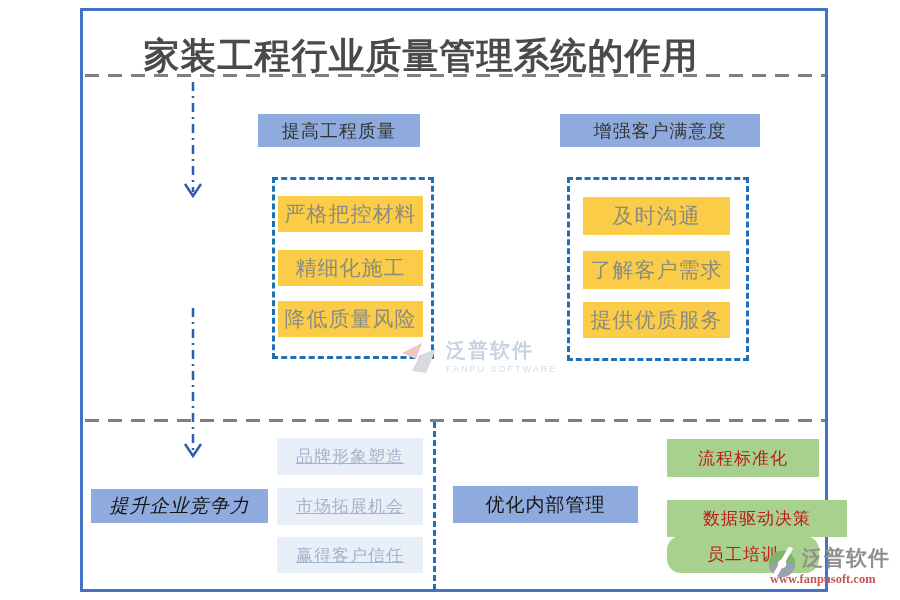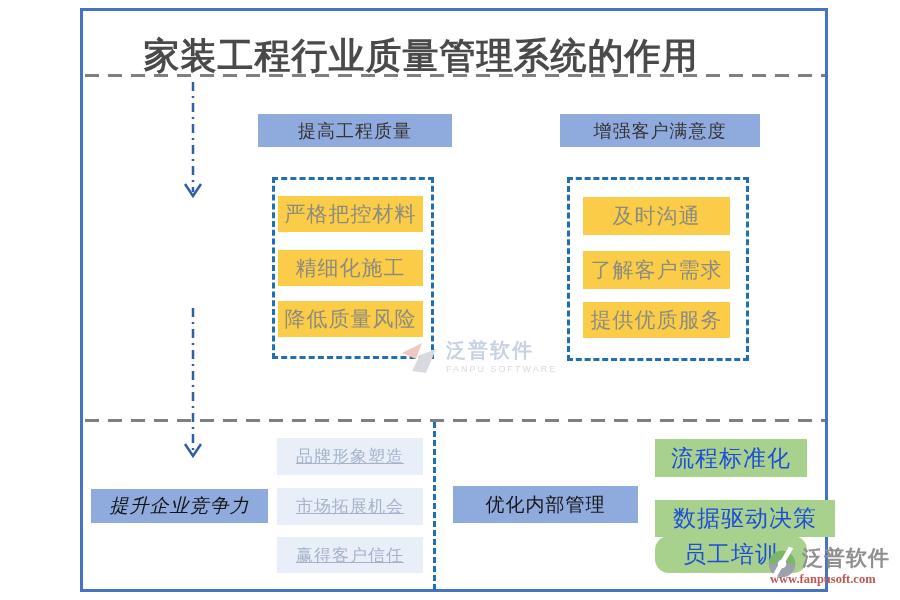--- a/index.html
+++ b/index.html
@@ -38,23 +38,23 @@
     position:absolute;background:#FBCC47;color:#8B8B80;
     display:flex;align-items:center;justify-content:center;
     font-size:21px;letter-spacing:1px;
   }
   .item-light{
     position:absolute;background:#E9EFF8;color:#A6B3C9;
     display:flex;align-items:center;justify-content:center;
     font-size:17px;letter-spacing:1px;text-decoration:underline;
   }
   .item-green{
-    position:absolute;background:#A9D18E;color:#1d4ed8;
+    position:absolute;background:#A9D18E;color:#b91c1c;
     display:flex;align-items:center;justify-content:center;
-    font-size:23px;letter-spacing:1px;
+    font-size:17px;letter-spacing:1px;margin-left:12px;
   }
   .vdash{
     position:absolute;left:433px;top:422px;height:168px;width:0;
     border-left:3px dashed #1F6FB5;
   }
   
   .watermark{position:absolute;left:398px;top:337px;display:flex;align-items:flex-start;}
   .wm-text{margin-left:4px;}
   .wm-name{font-size:20px;color:#C8D2E2;letter-spacing:2px;font-weight:600;}
   .wm-sub{font-size:9px;color:#D5DBE6;letter-spacing:2px;font-family:"Liberation Sans","DejaVu Sans",sans-serif;}
@@ -83,21 +83,21 @@
 <svg class="arrow-svg" style="left:180px;top:82px;" width="26" height="124">
   <line x1="13" y1="0" x2="13" y2="110" stroke="#2F5EAC" stroke-width="2.5" stroke-dasharray="9 5 2 5"></line>
   <polyline points="5,102 13,114 21,102" fill="none" stroke="#2F5EAC" stroke-width="2.5"></polyline>
 </svg>
 
 <svg class="arrow-svg" style="left:180px;top:308px;" width="26" height="158">
   <line x1="13" y1="0" x2="13" y2="144" stroke="#2F5EAC" stroke-width="2.5" stroke-dasharray="9 5 2 5"></line>
   <polyline points="5,136 13,148 21,136" fill="none" stroke="#2F5EAC" stroke-width="2.5"></polyline>
 </svg>
 
-<div class="hdr-box" style="left:258px;top:114px;width:194px;height:33px;">提高工程质量</div>
+<div class="hdr-box" style="left:258px;top:114px;width:162px;height:33px;">提高工程质量</div>
 <div class="hdr-box" style="left:560px;top:114px;width:200px;height:33px;">增强客户满意度</div>
 
 <div class="dashed-box" style="left:272px;top:177px;width:162px;height:182px;"></div>
 <div class="item-yellow" style="left:278px;top:196px;width:145px;height:36px;">严格把控材料</div>
 <div class="item-yellow" style="left:278px;top:250px;width:145px;height:36px;">精细化施工</div>
 <div class="item-yellow" style="left:278px;top:301px;width:145px;height:36px;">降低质量风险</div>
 
 <div class="dashed-box" style="left:567px;top:177px;width:182px;height:184px;"></div>
 <div class="item-yellow" style="left:583px;top:197px;width:147px;height:38px;">及时沟通</div>
 <div class="item-yellow" style="left:583px;top:251px;width:147px;height:38px;">了解客户需求</div>

